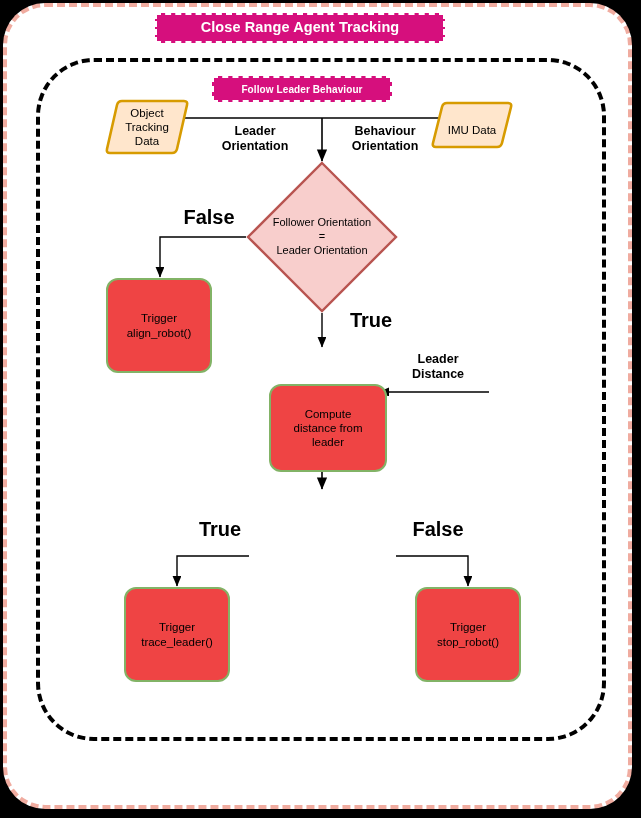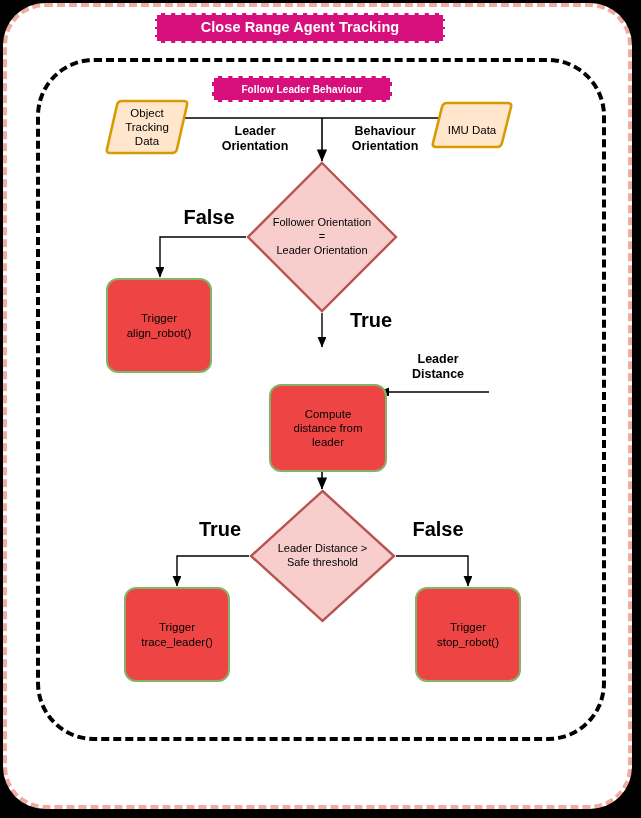--- a/index.html
+++ b/index.html
@@ -212,27 +212,20 @@
     <span style="white-space:pre-line;">Trigger
 align_robot()</span>
   </div>
 
   <div class="node node-process" style="left:269px; top:348px; width:118px; height:88px;margin-top:36px;">
     <span style="white-space:pre-line;">Compute
 distance from
 leader</span>
   </div>
 
-  <div class="node node-decision" style="left:249px; top:489px; width:147px; height:134px;">
-    <svg class="shape" viewBox="0 0 147 134" preserveAspectRatio="none" xmlns="http://www.w3.org/2000/svg">
-      <polygon points="73.5,2 145,67 73.5,132 2,67" fill="#f8cecc" stroke="#b85450" stroke-width="2.4" stroke-linejoin="miter"></polygon>
-    </svg>
-    <div class="dtext" style="white-space:pre-line; width:88%;">Leader Distance &gt;
-Safe threshold</div>
-  </div>
 
   <div class="node node-process" style="left:124px; top:587px; width:106px; height:95px;">
     <span style="white-space:pre-line;">Trigger
 trace_leader()</span>
   </div>
 
   <div class="node node-process" style="left:415px; top:587px; width:106px; height:95px;">
     <span style="white-space:pre-line;">Trigger
 stop_robot()</span>
   </div>

